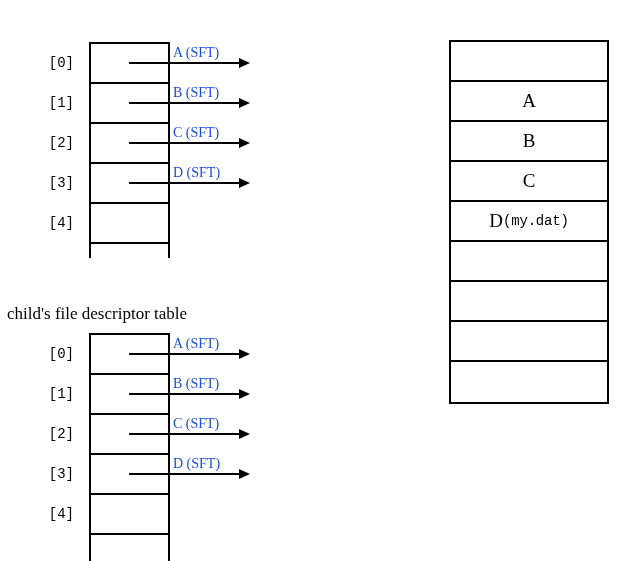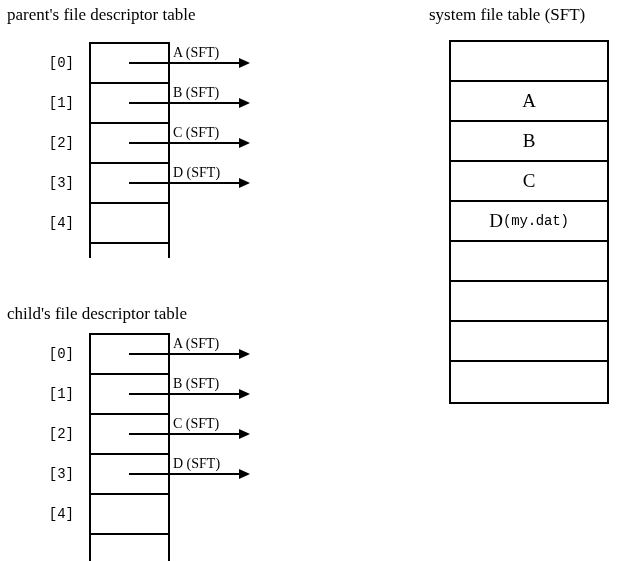--- a/index.html
+++ b/index.html
@@ -100,21 +100,21 @@
     border-left: 11px solid #000;
   }
   .pointer .plabel {
     position: absolute;
     left: 44px;
     bottom: 10px;
     font-family: "Liberation Serif", "DejaVu Serif", serif;
     font-size: 14px;
     line-height: 16px;
     white-space: nowrap;
-    color: #000000;
+    color: #1d4ed8;
   }
 
   
   #sft-table {
     position: absolute;
     left: 449px;
     top: 40px;
     width: 160px;
     border: 2px solid #000;
     box-sizing: border-box;
@@ -137,21 +137,20 @@
     font-size: 14px;
     letter-spacing: -0.2px;
     text-align: right;
   }
 </style>
 </head>
 <body>
 
 <div class="canvas">
 
-  <div class="title" id="parent-title">parent's file descriptor table</div>
 
   <div class="fd-table" id="parent-fd-table">
 
     <div class="fd-row">
       <span class="fd-index">[0]</span>
       <div class="pointer">
         <span class="plabel">A (SFT)</span>
         <span class="shaft"></span>
         <span class="head"></span>
       </div>
@@ -231,21 +230,20 @@
       </div>
     </div>
 
     <div class="fd-row">
       <span class="fd-index">[4]</span>
     </div>
 
     <div class="fd-row last-open"></div>
   </div>
 
-  <div class="title" id="sft-title">system file table (SFT)</div>
 
   <div id="sft-table">
     <div class="sft-row">
       <span></span>
         <span class="mono"></span>
     </div>
     <div class="sft-row">
       <span>A</span>
         <span class="mono"></span>
     </div>

